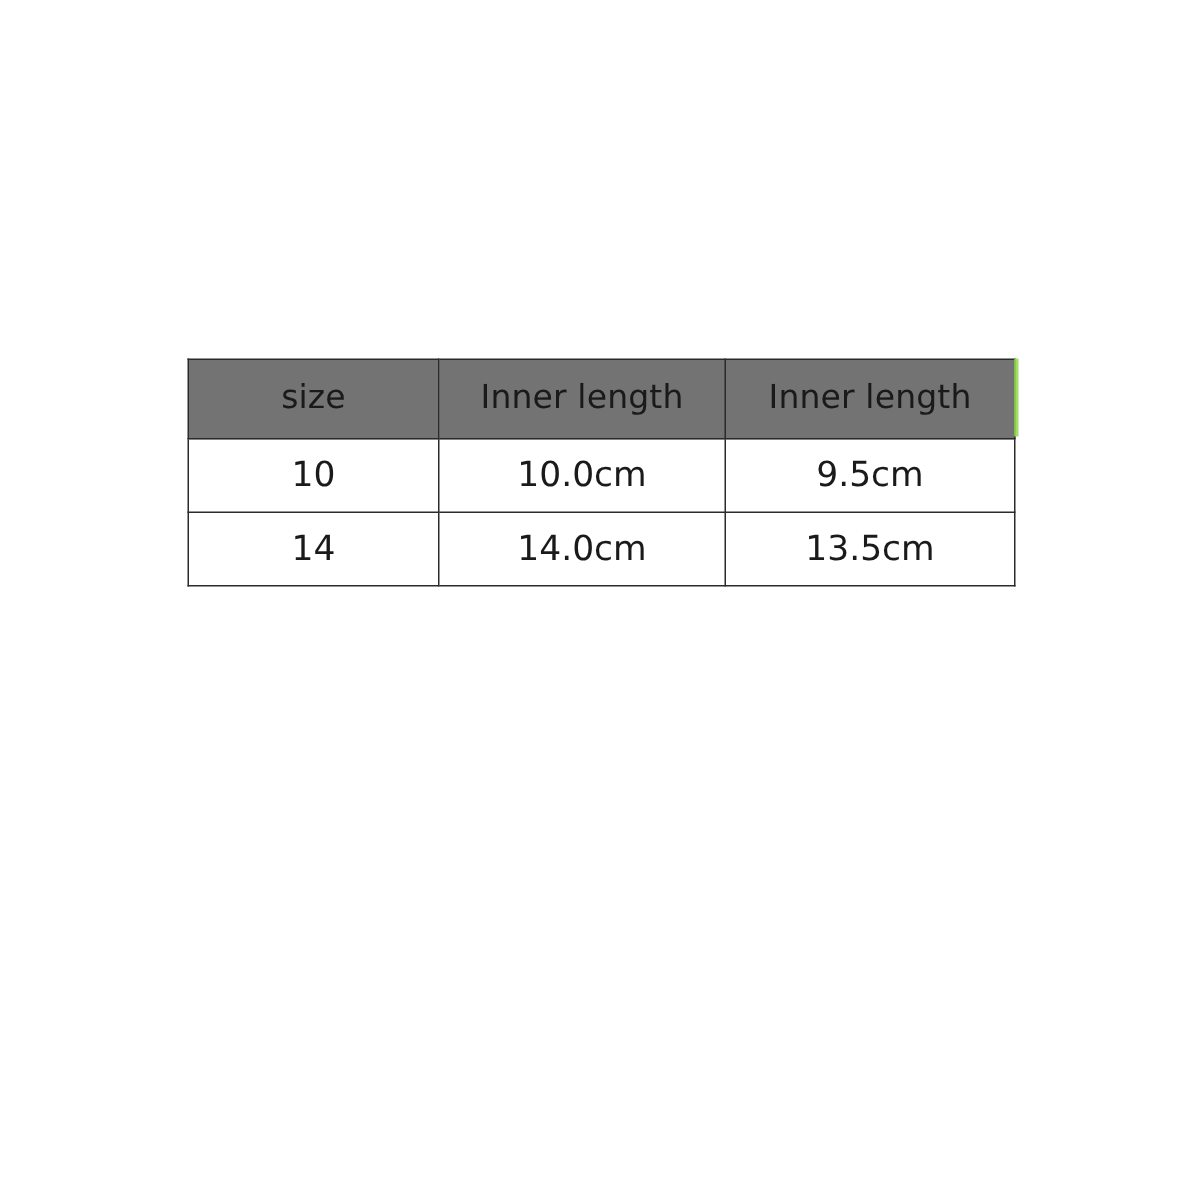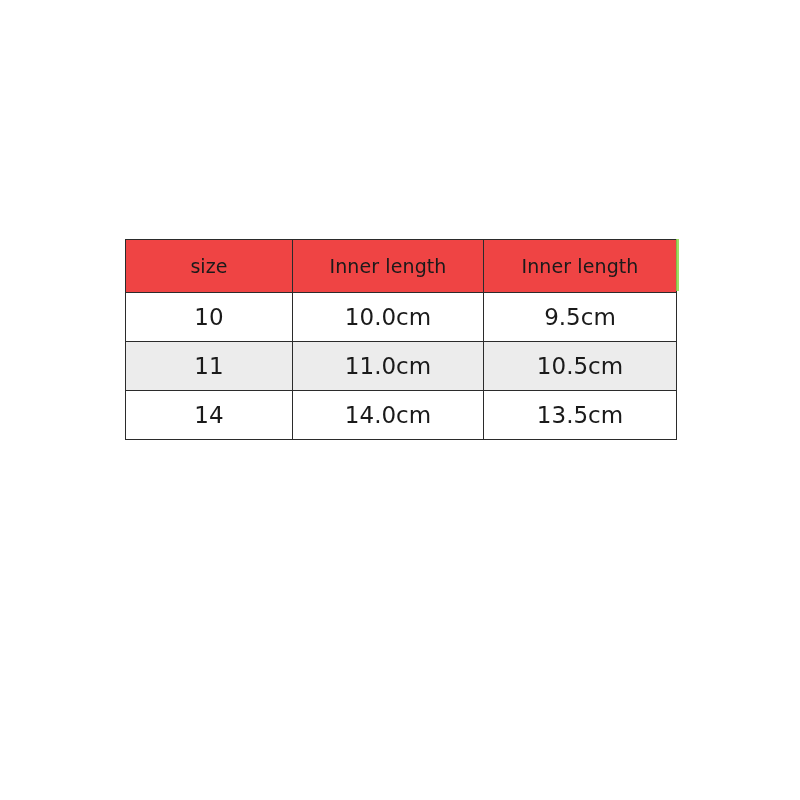--- a/index.html
+++ b/index.html
@@ -39,23 +39,23 @@
     border: 1.6px solid #2b2b2b;
     text-align: center;
     vertical-align: middle;
     color: #1a1a1a;
     padding: 0;
     line-height: 1;
   }
 
   table.size-chart thead th {
     height: 52px;
-    background: #ef4444;
+    background: #737373;
     font-weight: normal;
-    font-size: 19px;
+    font-size: 22px;
     letter-spacing: 0.1px;
     margin-left: 28px;
   }
 
   table.size-chart tbody td {
     height: 48px;
     font-size: 23px;
     background: #ffffff;
   }
 
@@ -91,25 +91,20 @@
         <th>Inner length</th>
         <th>Inner length</th>
       </tr>
     </thead>
     <tbody>
       <tr>
         <td>10</td>
         <td>10.0cm</td>
         <td>9.5cm</td>
       </tr>
-      <tr class="row-alt">
-        <td>11</td>
-        <td>11.0cm</td>
-        <td>10.5cm</td>
-      </tr>
       <tr>
         <td>14</td>
         <td>14.0cm</td>
         <td>13.5cm</td>
       </tr>
     </tbody>
   </table>
 
   <div class="header-edge-sliver"></div>
 

